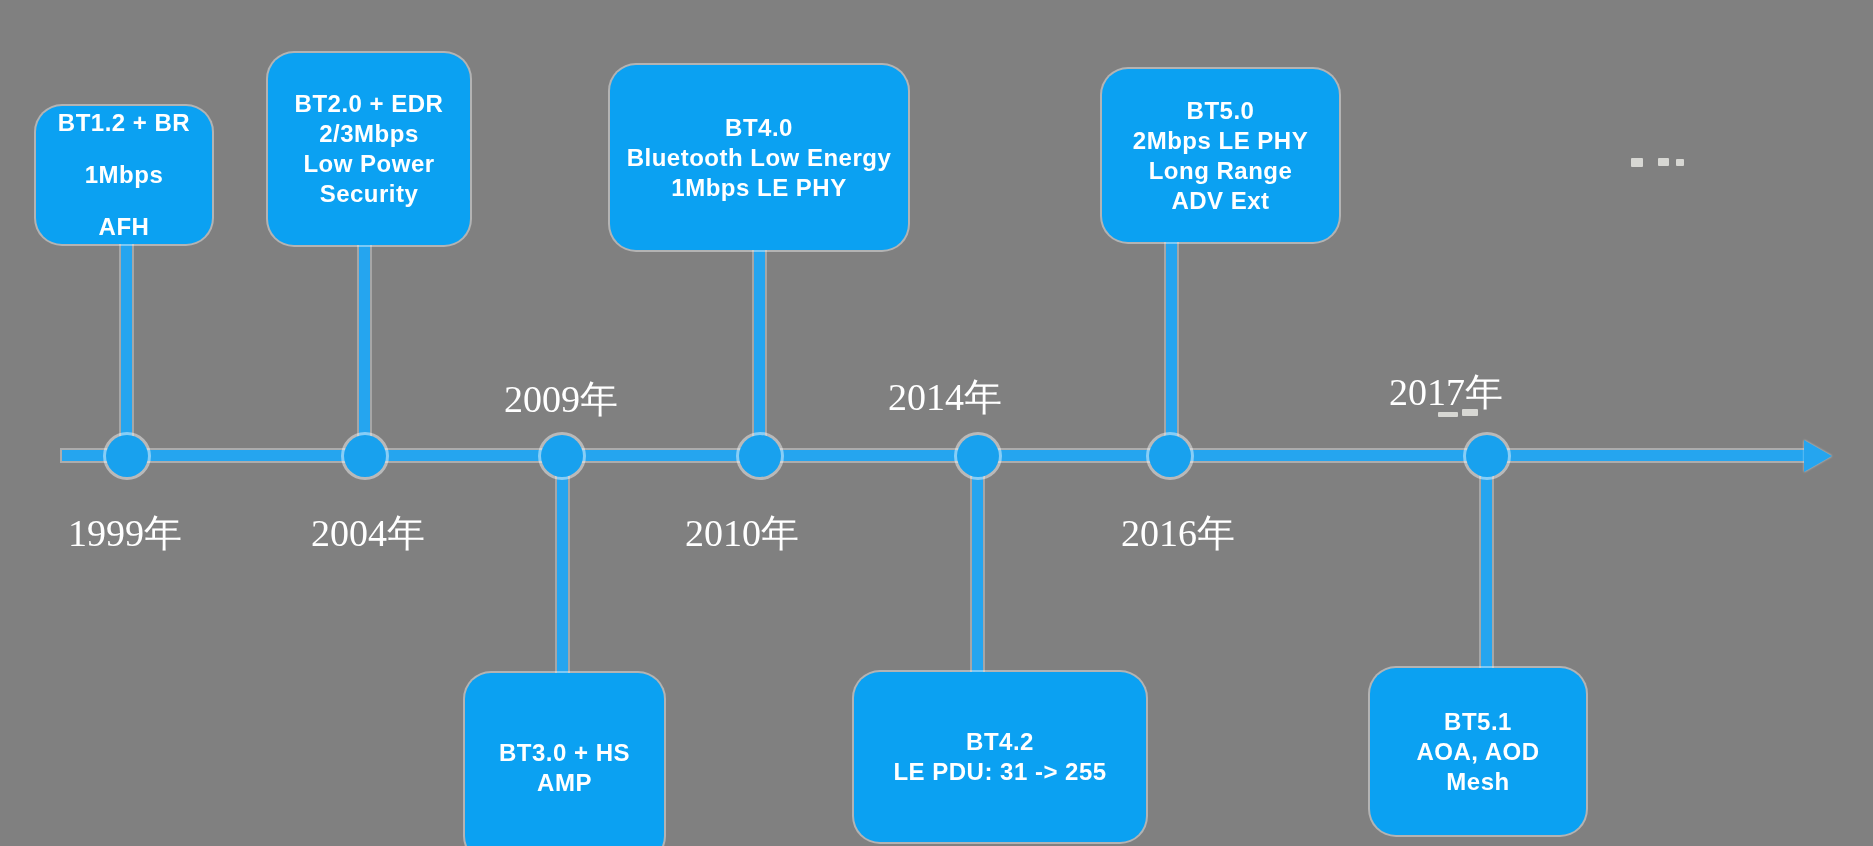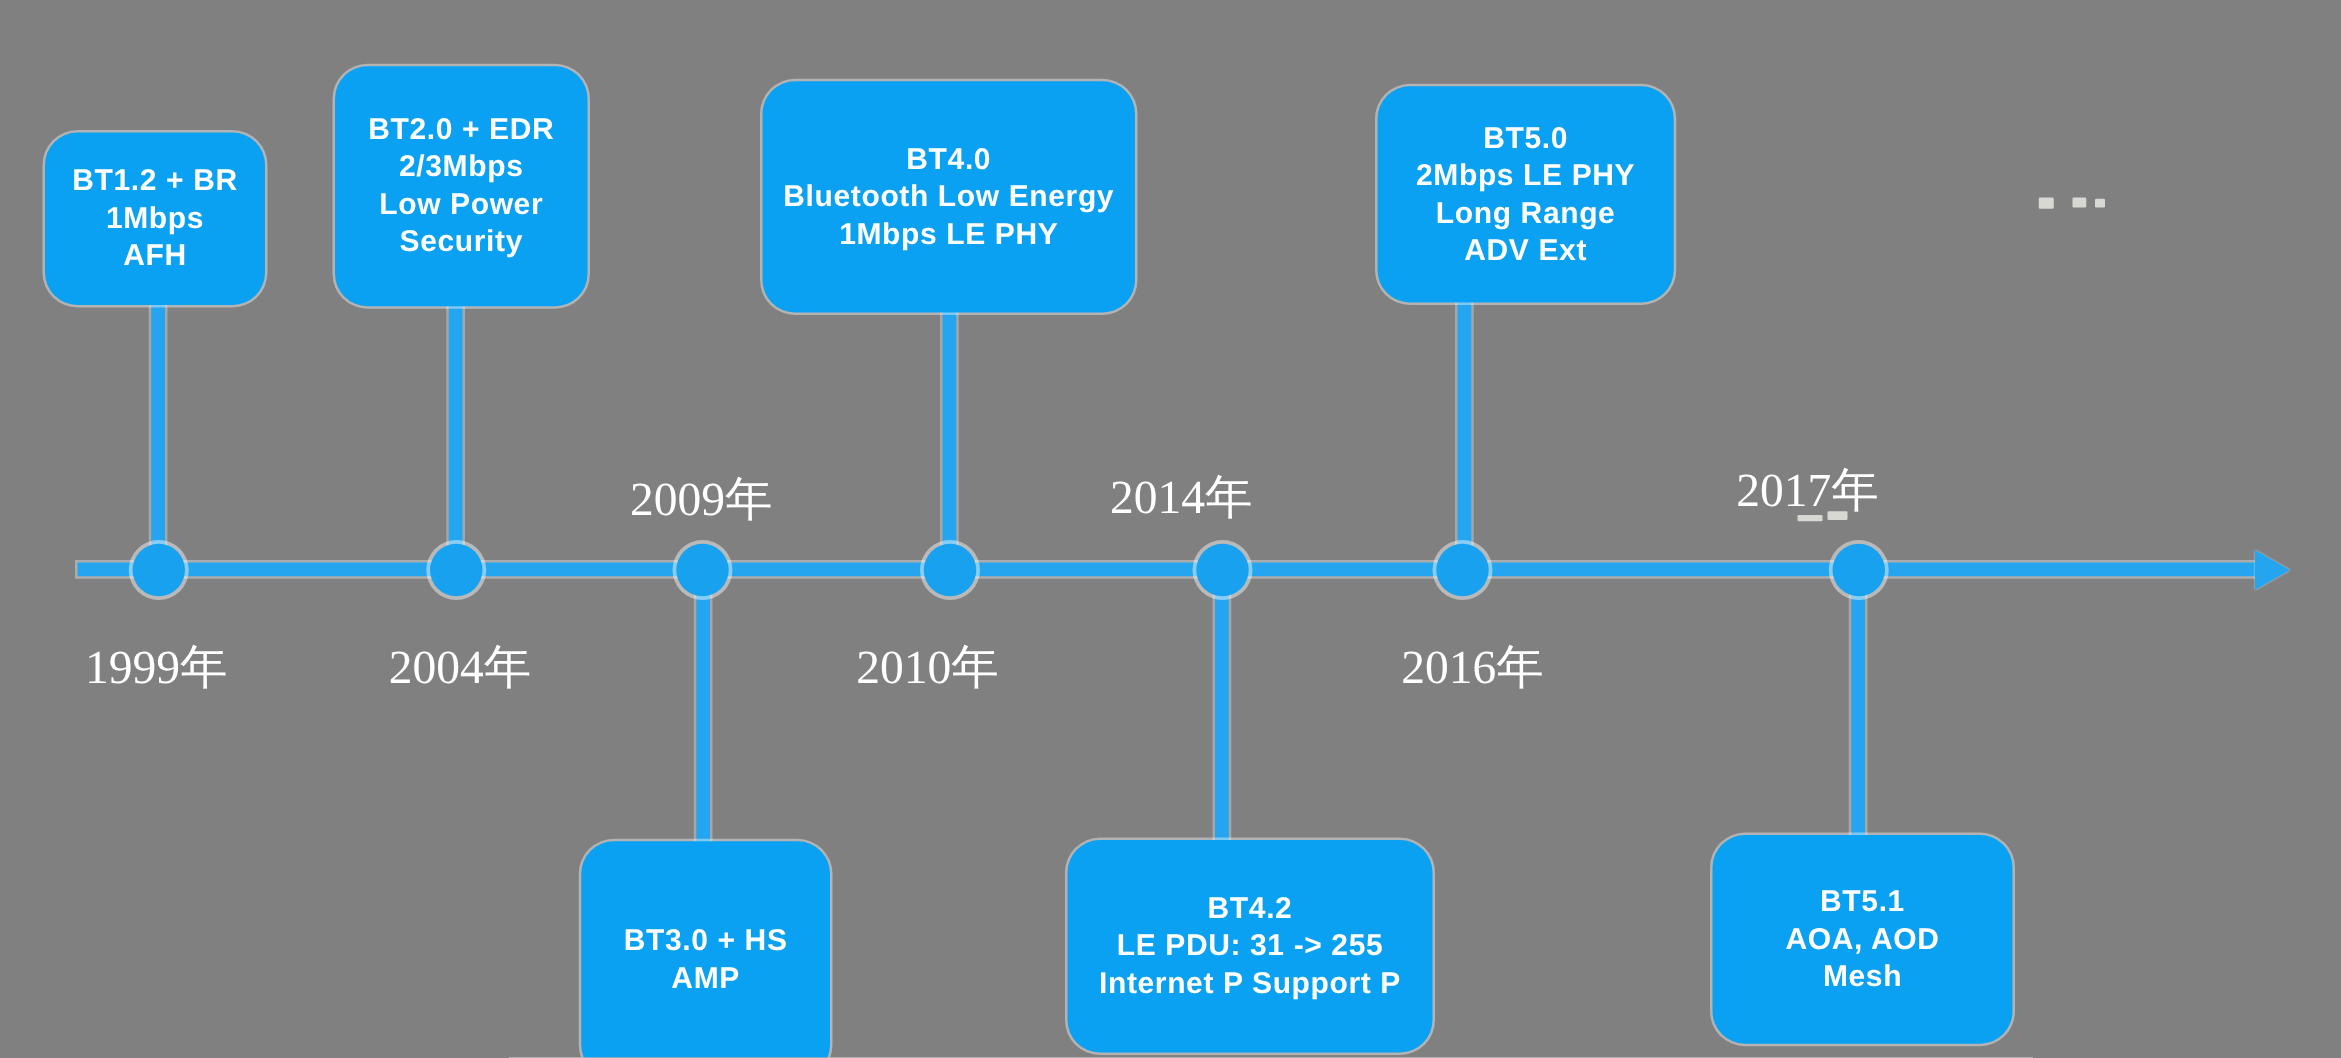--- a/index.html
+++ b/index.html
@@ -96,21 +96,21 @@
   <div class="stem" style="left:1481px; top:456px; height:214px;"></div>
 
   <div class="dot" style="left:106px;"></div>
   <div class="dot" style="left:344px;"></div>
   <div class="dot" style="left:541px;"></div>
   <div class="dot" style="left:739px;"></div>
   <div class="dot" style="left:957px;"></div>
   <div class="dot" style="left:1149px;"></div>
   <div class="dot" style="left:1466px;"></div>
 
-  <div class="card" style="left:36px; top:106px; width:176px; height:138px;">
+  <div class="card" style="left:36px; top:106px; width:176px; height:138px;gap:22px;">
     <div class="card-line">BT1.2 + BR</div>
     <div class="card-line">1Mbps</div>
     <div class="card-line">AFH</div>
   </div>
 
   <div class="card" style="left:268px; top:53px; width:202px; height:192px;">
     <div class="card-line">BT2.0 + EDR</div>
     <div class="card-line">2/3Mbps</div>
     <div class="card-line">Low Power</div>
     <div class="card-line">Security</div>
@@ -130,24 +130,23 @@
   </div>
 
   <div class="card" style="left:465px; top:673px; width:199px; height:189px;">
     <div class="card-line">BT3.0 + HS</div>
     <div class="card-line">AMP</div>
   </div>
 
   <div class="card" style="left:854px; top:672px; width:292px; height:170px;">
     <div class="card-line">BT4.2</div>
     <div class="card-line">LE PDU: 31 -&gt; 255</div>
-    <div class="card-line">Internet P Support P</div>
   </div>
 
-  <div class="card" style="left:1370px; top:668px; width:240px; height:167px;">
+  <div class="card" style="left:1370px; top:668px; width:216px; height:167px;">
     <div class="card-line">BT5.1</div>
     <div class="card-line">AOA, AOD</div>
     <div class="card-line">Mesh</div>
   </div>
 
   <div class="year" style="left:15px;   top:508px;">1999年</div>
   <div class="year" style="left:258px;  top:508px;">2004年</div>
   <div class="year" style="left:451px;  top:374px;">2009年</div>
   <div class="year" style="left:632px;  top:508px;">2010年</div>
   <div class="year" style="left:835px;  top:372px;text-align:center;">2014年</div>

